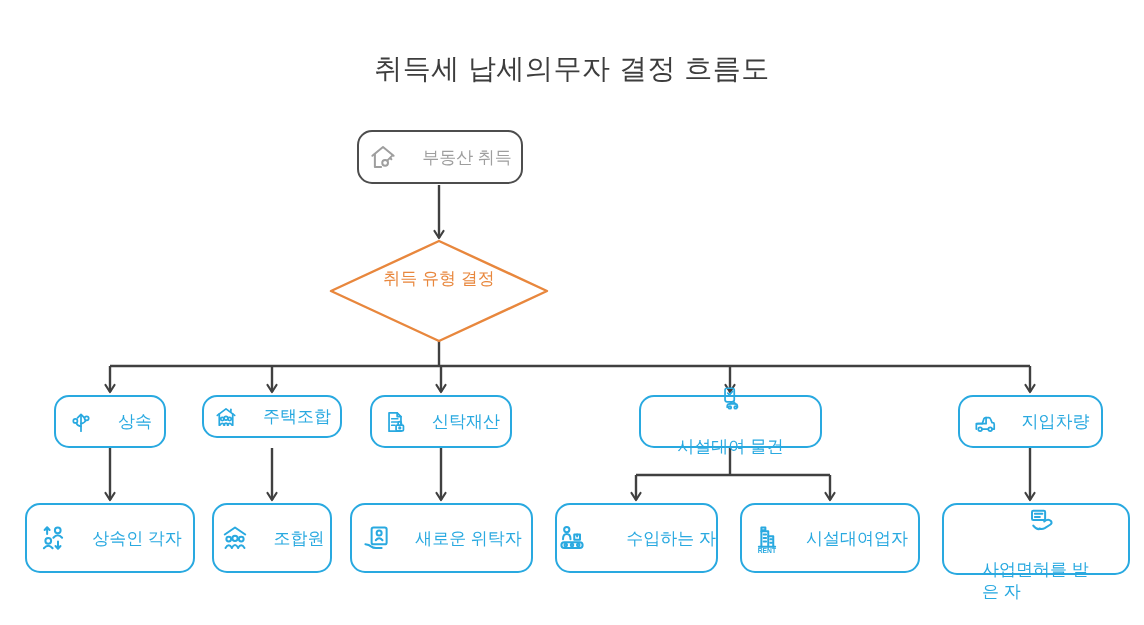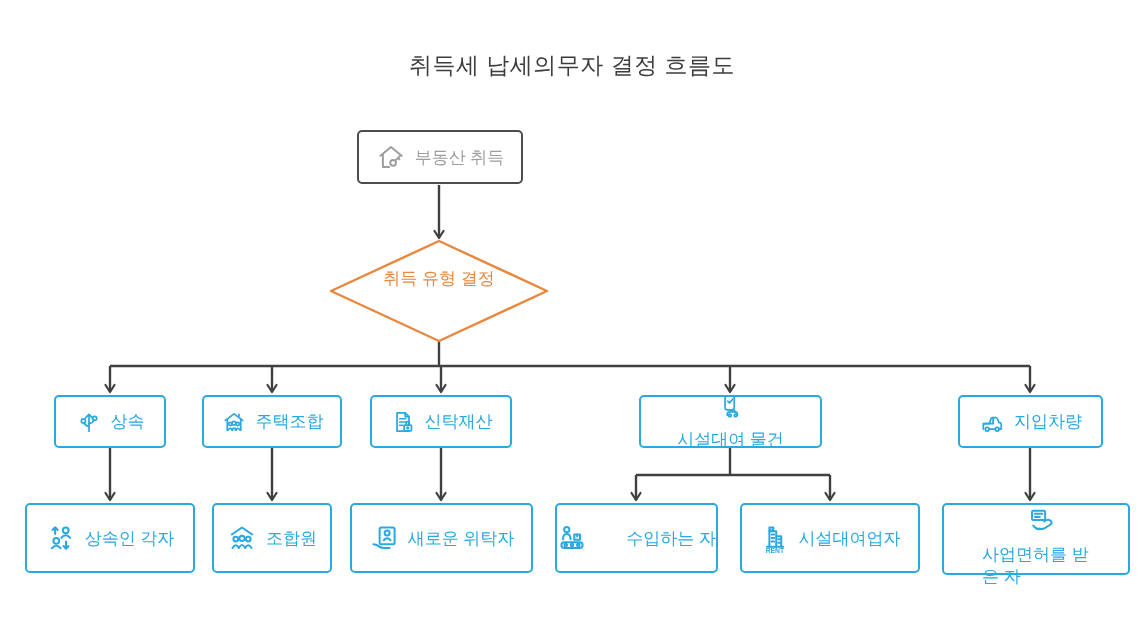--- a/index.html
+++ b/index.html
@@ -12,27 +12,27 @@
     --background:#ffffff;
   }
   html,body{margin:0;padding:0;background:var(--background);}
   body{font-family:"Liberation Sans","DejaVu Sans",sans-serif;}
   .canvas{
     position:relative;width:1144px;height:625px;background:var(--background);
     overflow:hidden;
   }
   .title{
     position:absolute;left:0;top:50px;width:1144px;text-align:center;
-    font-size:23px;font-weight:500;color:var(--title-text);letter-spacing:.5px;
+    font-size:28px;font-weight:500;color:var(--title-text);letter-spacing:.5px;
   }
   .connectors{position:absolute;left:0;top:0;}
   .node{
     position:absolute;display:flex;align-items:center;justify-content:center;
-    gap:9px;background:#fff;border:2.4px solid var(--accent-blue);
-    border-radius:5px;color:var(--accent-blue);font-size:17px;font-weight:500;
+    gap:24px;background:#fff;border:2.4px solid var(--accent-blue);
+    border-radius:15px;color:var(--accent-blue);font-size:17px;font-weight:500;
     box-sizing:border-box;white-space:nowrap;
   }
   .node .ic{display:flex;align-items:center;justify-content:center;flex:0 0 auto;}
   .node.start{border-color:var(--start-border);color:var(--start-text);}
   .decision-label{
     position:absolute;left:374px;top:267px;width:130px;text-align:center;
     color:var(--accent-orange);font-size:17px;font-weight:500;line-height:1.4;
   }
   .node.wrap{white-space:normal;justify-content:flex-start;padding-left:12px;}
   .node.wrap .lbl{max-width:120px;line-height:1.32;}
@@ -93,21 +93,21 @@
         <path d="M8.8 8.2 L12 5 L15.2 8.2"></path>
         <path d="M12 16 Q8.5 15.5 7.6 12.9"></path>
         <circle cx="6.8" cy="11" r="1.9"></circle>
         <path d="M12 13.5 Q15.4 13 16.4 10.4"></path>
         <circle cx="17.2" cy="8.6" r="1.9"></circle>
       </svg>
     </span>
     <span class="lbl">상속</span>
   </div>
 
-  <div class="node" style="left:202px;top:395px;width:140px;height:53px;">
+  <div class="node" style="left:202px;top:395px;width:140px;height:43px;">
     <span class="ic">
       <svg class="icon" width="26" height="26" viewBox="0 0 24 24">
         <path d="M4 10.5 L12 4.5 L20 10.5"></path>
         <path d="M16.5 6.9 V4.9"></path>
         <path d="M5.8 9.2 V19.5 M18.2 9.2 V19.5"></path>
         <circle cx="8.6" cy="13.8" r="1.5"></circle>
         <circle cx="12" cy="13.2" r="1.7"></circle>
         <circle cx="15.4" cy="13.8" r="1.5"></circle>
         <path d="M6.5 19.5 q2.1-3.4 4.2 0 M9.9 19.5 q2.1-3.6 4.2 0 M13.3 19.5 q2.1-3.4 4.2 0"></path>
       </svg>

